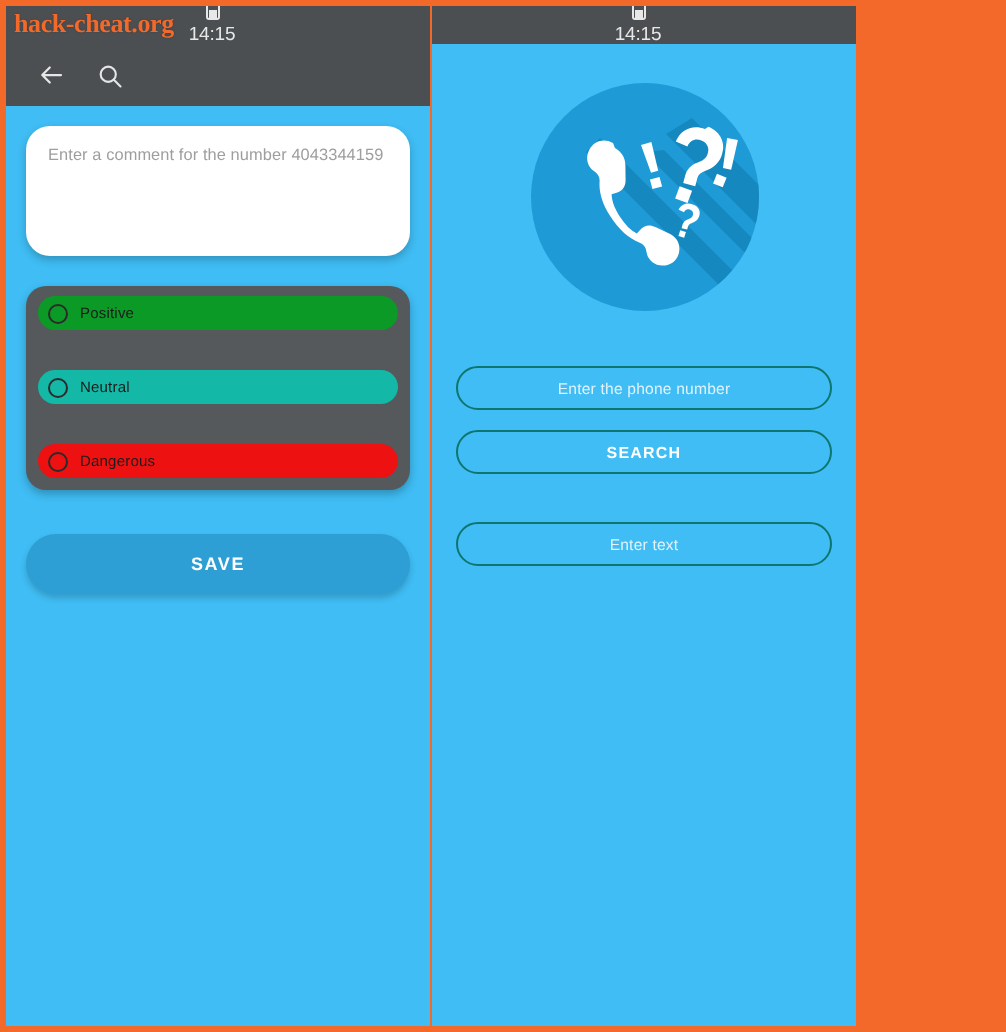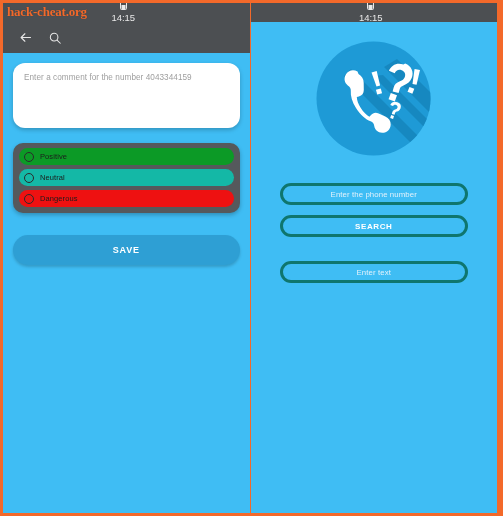--- a/index.html
+++ b/index.html
@@ -12,21 +12,21 @@
   }
   .frame {
     position: absolute;
     left: 0; top: 0;
     width: 503px; height: 516px;
     background: #f3692a;
   }
   .panels {
     position: absolute;
     left: 3px; top: 3px;
-    width: 494px; height: 510px;
+    width: 425px; height: 510px;
     display: flex;
     gap: 1px;
   }
   .panel {
     position: relative;
     width: 247px;
     height: 510px;
     background: #3fbdf4;
     overflow: hidden;
   }
@@ -117,21 +117,21 @@
     border-radius: 10px;
     padding: 5px 6px;
     box-shadow: 0 2px 4px rgba(0,0,0,.25);
   }
   .opt-row {
     height: 17px;
     border-radius: 9px;
     display: flex;
     align-items: center;
     padding-left: 5px;
-    margin-bottom: 4px;
+    margin-bottom: 20px;
   }
   .opt-row:last-child { margin-bottom: 1px; }
   .radio {
     width: 10px; height: 10px;
     border-radius: 50%;
     border: 1.4px solid #2b2b2b;
     flex: none;
     margin-right: 6px;
   }
   .opt-label {
@@ -168,21 +168,21 @@
   }
   .logo-wrap {
     width: 125px;
     height: 125px;
     margin-bottom: 22px;
   }
   .pill {
     width: 188px;
     height: 22px;
     border-radius: 11px;
-    border: 3px solid #0f766e;
+    border: 1px solid #0f766e;
     background: transparent;
     display: flex;
     align-items: center;
     justify-content: center;
     color: #ffffff;
     font-family: "Liberation Sans", sans-serif;
     cursor: pointer;
   }
   .pill.input-pill {
     color: #e2f2fc;

